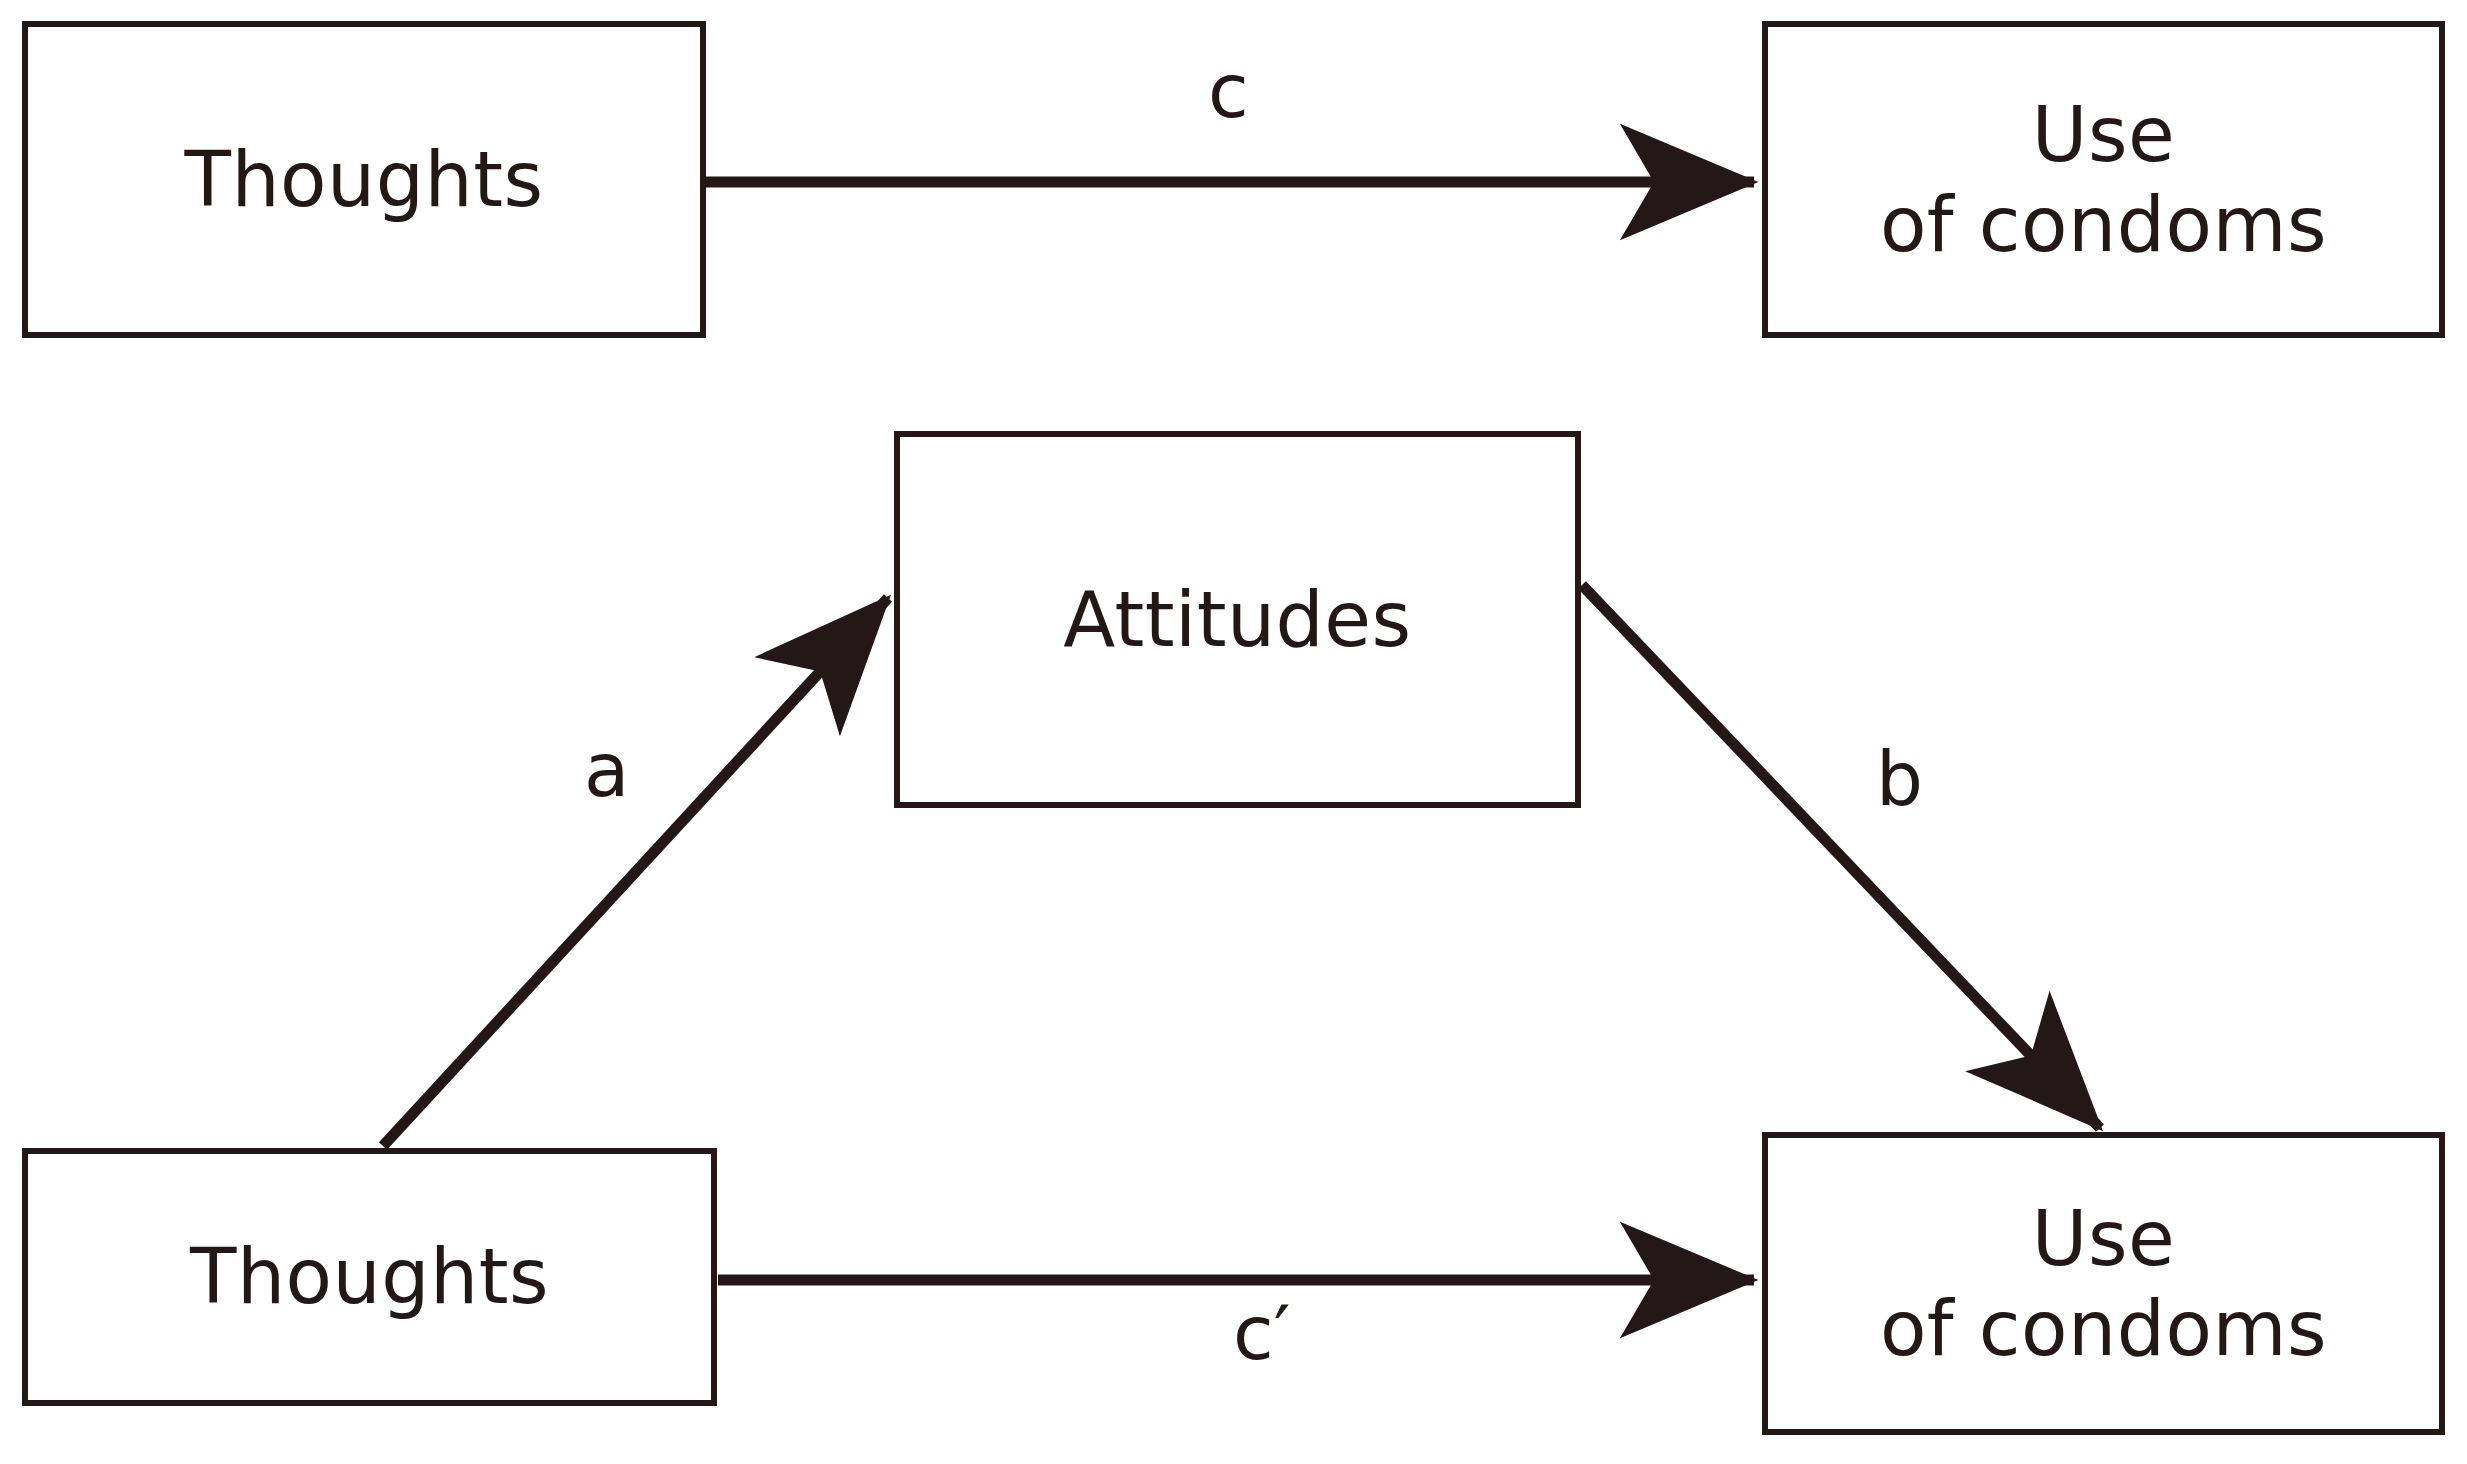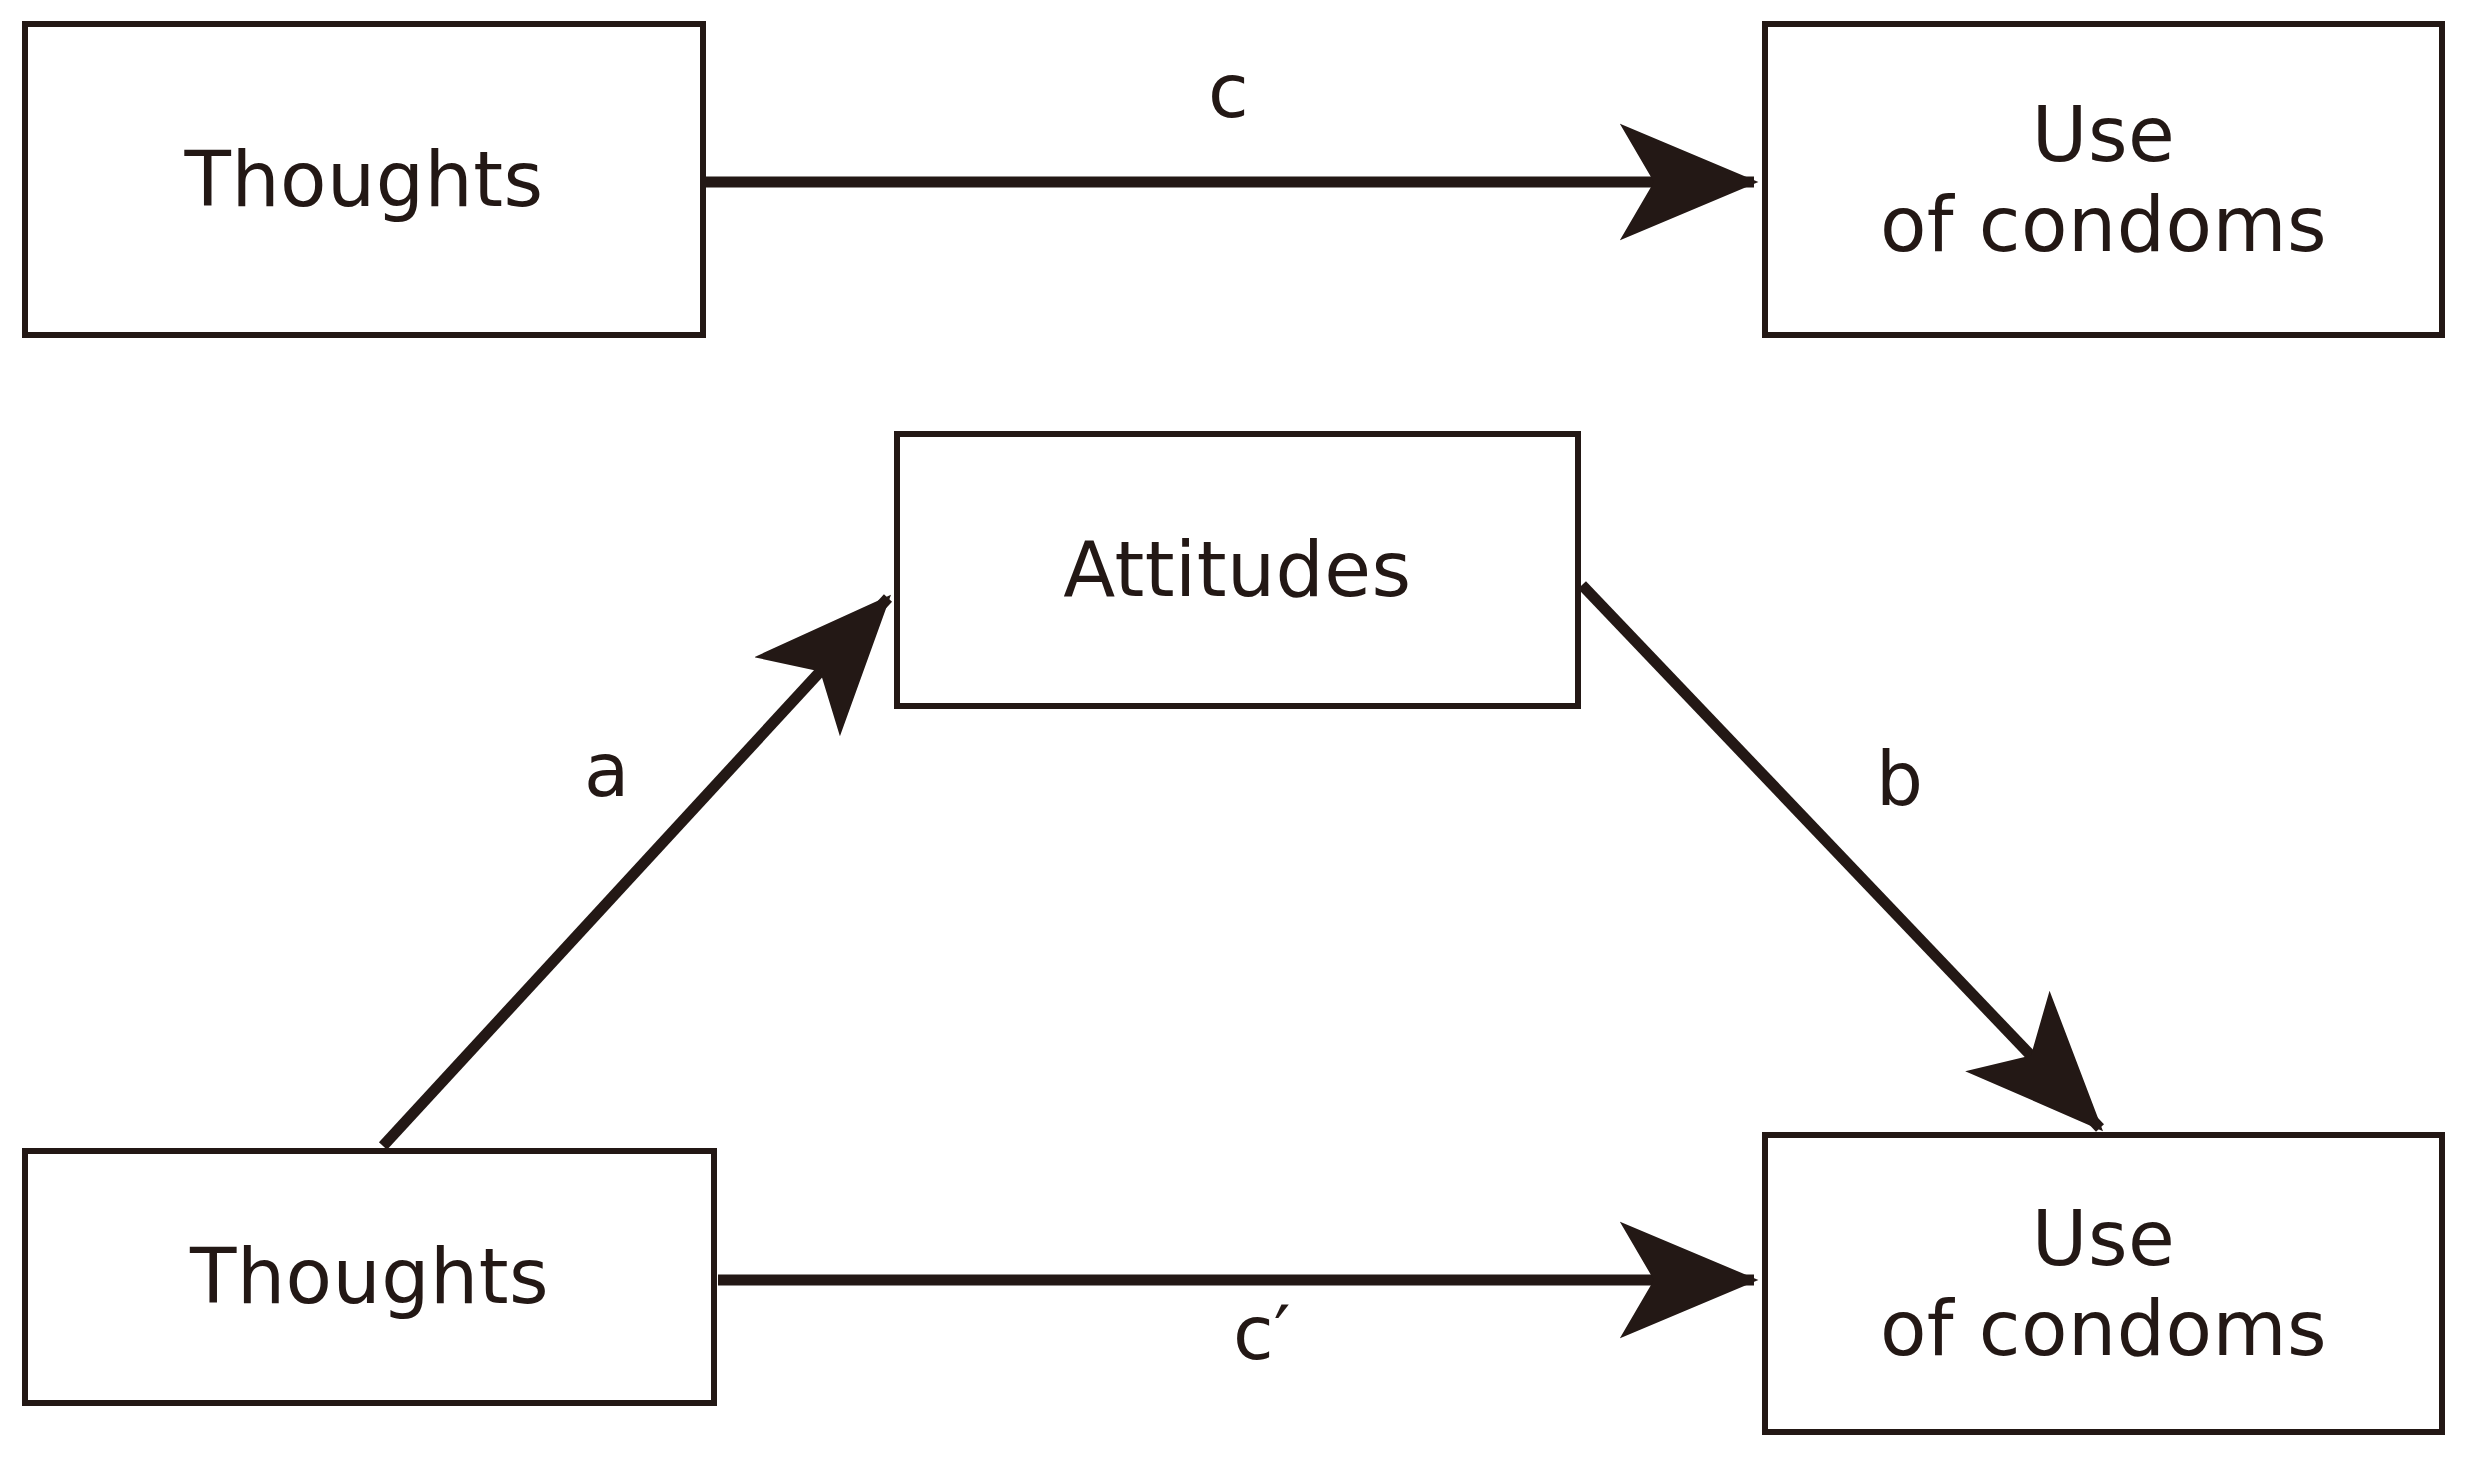--- a/index.html
+++ b/index.html
@@ -37,21 +37,21 @@
     white-space: pre-line;
     color: #231815;
   }
   #box-thoughts-top {
     left: 22px;  top: 21px;  width: 684px;  height: 317px;
   }
   #box-use-top {
     left: 1762px; top: 21px; width: 683px; height: 317px;
   }
   #box-attitudes {
-    left: 894px; top: 431px; width: 687px; height: 278px;
+    left: 894px; top: 431px; width: 687px; height: 377px;
   }
   #box-thoughts-bottom {
     left: 22px; top: 1148px; width: 695px; height: 258px;
   }
   #box-use-bottom {
     left: 1762px; top: 1132px; width: 683px; height: 303px;
   }
   #arrow-layer {
     position: absolute;
     left: 0; top: 0;

